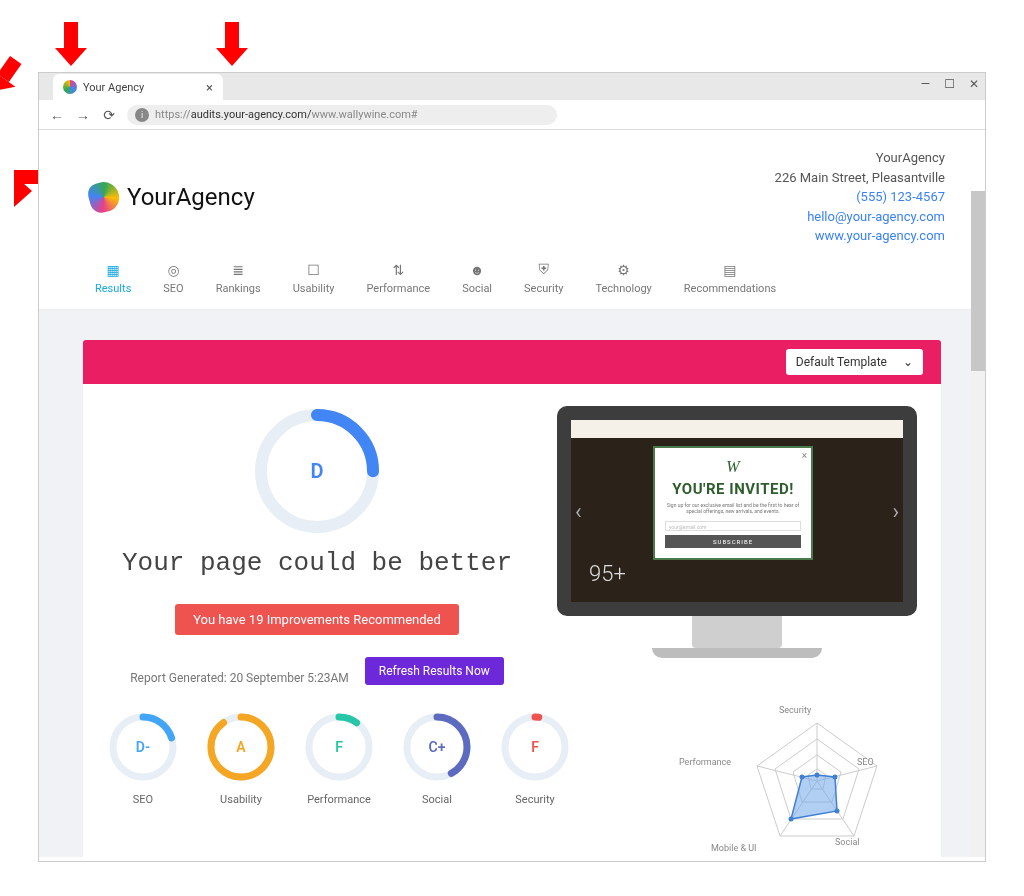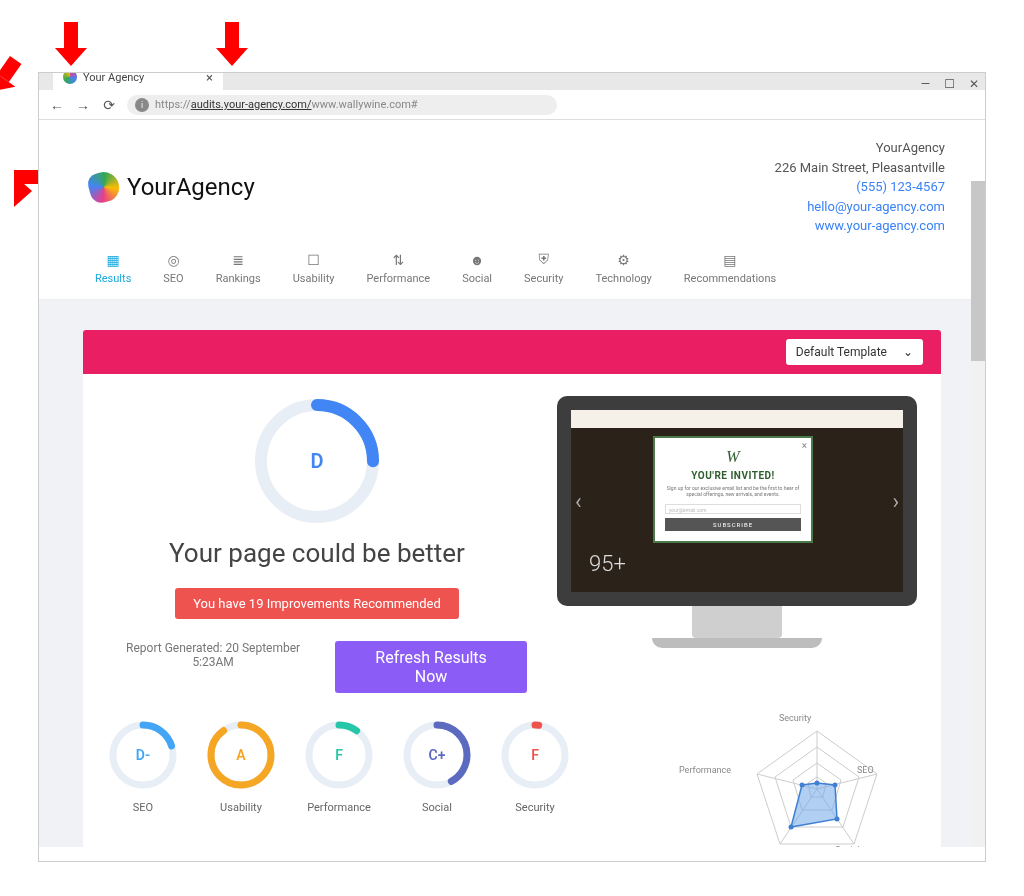--- a/index.html
+++ b/index.html
@@ -1,30 +1,30 @@
 <!DOCTYPE html>
 <html><head>
 <meta charset="utf-8">
 <style>
   * { box-sizing: border-box; margin: 0; padding: 0; }
   body { font-family: -apple-system, "Segoe UI", Roboto, Arial, sans-serif; background: #fff; font-size: 14px; color: #333; }
   .canvas { position: relative; width: 1024px; height: 896px; background: #fff; }
 
   .outer-frame { position: absolute; left: 38px; top: 72px; width: 948px; height: 790px; border: 1px solid #ccc; overflow: hidden; }
 
-  .chrome-top { height: 17px; background: #e8e8e8; display: flex; align-items: flex-end; position: relative; }
+  .chrome-top { height: 27px; background: #e8e8e8; display: flex; align-items: flex-end; position: relative; }
   .tab { margin-left: 14px; height: 26px; background: #fff; border-radius: 6px 6px 0 0; display: flex; align-items: center; padding: 0 10px; width: 170px; font-size: 11px; color: #444; position: relative; }
   .tab .favicon { width: 14px; height: 14px; margin-right: 6px; background: conic-gradient(#e83e8c,#4285f4,#34a853,#fbbc05); border-radius: 50%; }
   .tab .tab-close { margin-left: auto; font-size: 13px; color: #555; cursor: pointer; }
   .win-controls { position: absolute; right: 6px; top: 4px; display: flex; gap: 14px; font-size: 12px; color: #555; }
   .address-row { height: 30px; background: #fff; border-bottom: 1px solid #ddd; display: flex; align-items: center; padding: 0 10px; gap: 10px; }
   .nav-icon { width: 16px; text-align: center; color: #555; font-size: 14px; cursor: pointer; }
   .url-bar { flex: 0 0 430px; height: 20px; background: #eee; border-radius: 10px; display: flex; align-items: center; padding: 0 8px; font-size: 11px; color: #888; }
   .url-bar .lock { width: 14px; height: 14px; background: #888; border-radius: 50%; margin-right: 6px; display:flex; align-items:center; justify-content:center; color:#eee; font-size:9px; }
-  .url-dark { color: #333; text-decoration: underline; }
+  .url-dark { color: #333; }
 
   .page { background: #fff; height: calc(100% - 61px); overflow: hidden; position: relative; }
   .header-area { display: flex; justify-content: space-between; padding: 18px 40px 10px 50px; }
   .logo-block { display: flex; align-items: center; gap: 8px; font-size: 24px; color: #111; }
   .logo-mark { width: 30px; height: 30px; background: conic-gradient(from 200deg,#e83e8c,#4285f4,#34a853,#fbbc05,#e83e8c); border-radius: 40% 60% 55% 45%; transform: rotate(-15deg); }
   .logo-text b { font-weight: 400; }
   .agency-contact { text-align: right; font-size: 13px; line-height: 1.5; color: #555; }
   .agency-contact .link { color: #3b82f6; }
 
   .tabs-nav { display: flex; gap: 32px; padding: 6px 56px 14px; border-bottom: 1px solid #eee; font-size: 11px; color: #777; }
@@ -34,35 +34,35 @@
 
   .content-bg { background: #f0f2f5; padding: 30px 44px; height: 100%; }
   .audit-banner { background: #e91e63; color: #fff; height: 44px; border-radius: 3px 3px 0 0; display: flex; align-items: center; padding: 0 18px; font-size: 18px; font-weight: 400; }
   .template-dd { margin-left: auto; background: #fff; color: #333; font-size: 12px; border-radius: 3px; height: 26px; display: flex; align-items: center; padding: 0 10px; gap: 16px; cursor: pointer; }
   .card { background: #fff; padding: 22px 24px 30px; border-radius: 0 0 3px 3px; }
   .top-row { display: flex; gap: 30px; }
   .score-col { flex: 1; text-align: center; }
   .grade-ring { width: 130px; height: 130px; margin: 0 auto 12px; position: relative; }
   .grade-ring svg { transform: rotate(-90deg); }
   .grade-letter { position: absolute; inset: 0; display: flex; align-items: center; justify-content: center; font-size: 20px; font-weight: 600; }
-  .headline { font-size: 26px; color: #444; font-weight: 400; margin-bottom: 20px; }
+  .headline { font-size: 26px; color: #444; font-weight: 400; margin-bottom: 26px; font-family: Liberation Mono, monospace; }
   .improve-badge { display: inline-block; background: #ef5350; color: #fff; font-size: 13px; padding: 8px 18px; border-radius: 3px; margin-bottom: 22px; }
-  .gen-row { font-size: 12px; color: #777; display: flex; align-items: flex-start; justify-content: center; gap: 16px; }
-  .refresh-btn { background: #8b5cf6; color: #fff; font-size: 16px; padding: 7px 24px; border-radius: 3px; cursor: pointer; }
+  .gen-row { font-size: 12px; color: #777; display: flex; align-items: flex-end; justify-content: center; gap: 16px; }
+  .refresh-btn { background: #6d28d9; color: #fff; font-size: 12px; padding: 7px 14px; border-radius: 3px; cursor: pointer; }
 
   .monitor { width: 360px; }
   .monitor-screen { width: 100%; height: 210px; background: #2a2a2a; border: 14px solid #3d3d3d; border-radius: 10px; position: relative; overflow: hidden; }
   .monitor-stand { width: 90px; height: 32px; background: #cfcfcf; margin: 0 auto; border-radius: 0 0 4px 4px; }
   .monitor-base { width: 170px; height: 10px; background: #bdbdbd; margin: 0 auto; border-radius: 0 0 30px 30px; }
   .site-bg { position: absolute; inset: 0; background: linear-gradient(#f5f0e8 0 18px, #2b221a 18px 100%); }
   .site-bg::before { content:"95+"; position:absolute; left:18px; bottom:16px; color:#ddd; font-size:22px; font-weight:300; }
   .popup { position: absolute; left: 82px; top: 26px; width: 160px; background: #fff; border: 2px solid #4a7a4a; padding: 10px; text-align: center; }
   .popup .px { position:absolute; right:4px; top:2px; font-size:10px; color:#888; }
   .popup .pw { font-family: cursive; font-size: 16px; color: #2e5d2e; font-style: italic; }
-  .popup h4 { font-size: 10px; color: #2e5d2e; letter-spacing: .5px; margin: 4px 0; }
+  .popup h4 { font-size: 15px; color: #2e5d2e; letter-spacing: .5px; margin: 4px 0; }
   .popup p { font-size: 5px; color: #777; line-height: 1.3; margin-bottom: 6px; }
   .popup .einput { height: 10px; border:1px solid #ddd; margin-bottom:4px; font-size:5px; color:#bbb; padding-left:3px; line-height:10px; text-align:left;}
   .popup .sub { background:#555; color:#fff; font-size:6px; padding:3px 0; letter-spacing:1px;}
   .chev { position:absolute; top:50%; transform:translateY(-50%); color:#aaa; font-size:22px; }
   .chev.l{left:4px;} .chev.r{right:4px;}
 
   .bottom-row { display: flex; align-items: flex-start; margin-top: 26px; gap: 18px; }
   .mini-scores { display: flex; gap: 26px; flex: 1; }
   .mini { text-align: center; font-size: 11px; color: #666; }
   .mini .ring { width: 72px; height: 72px; position: relative; margin-bottom: 10px; }

